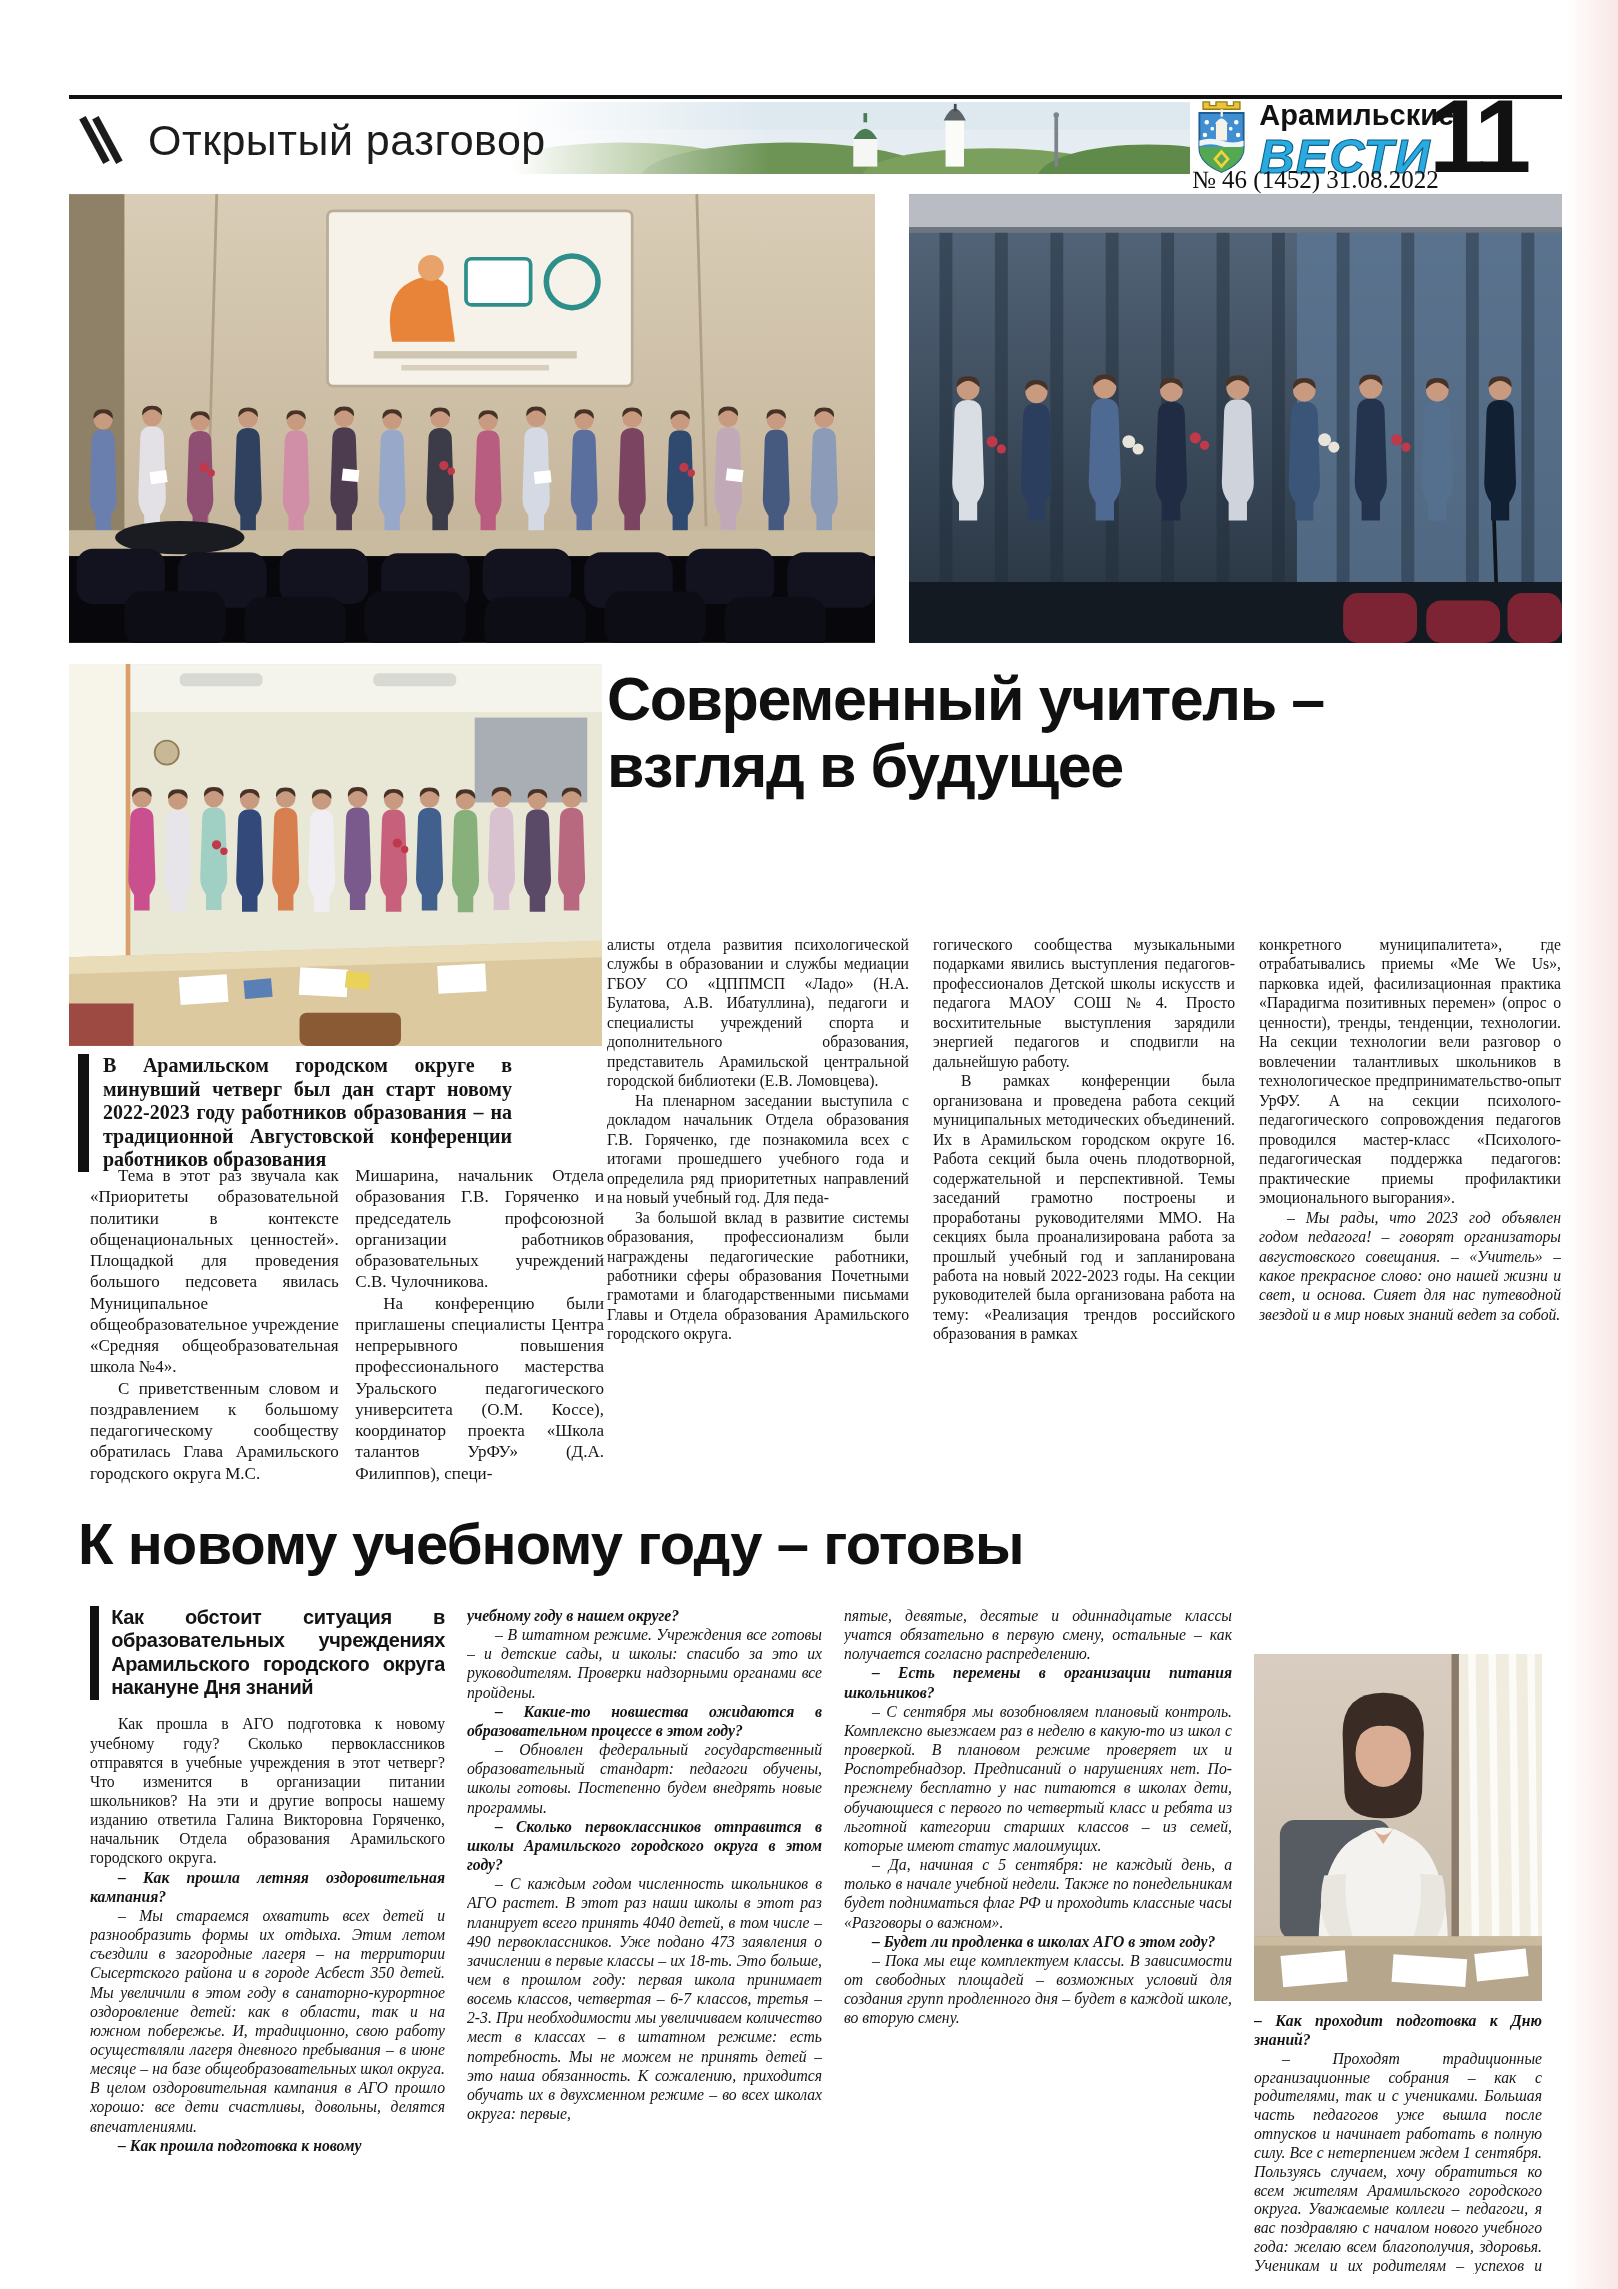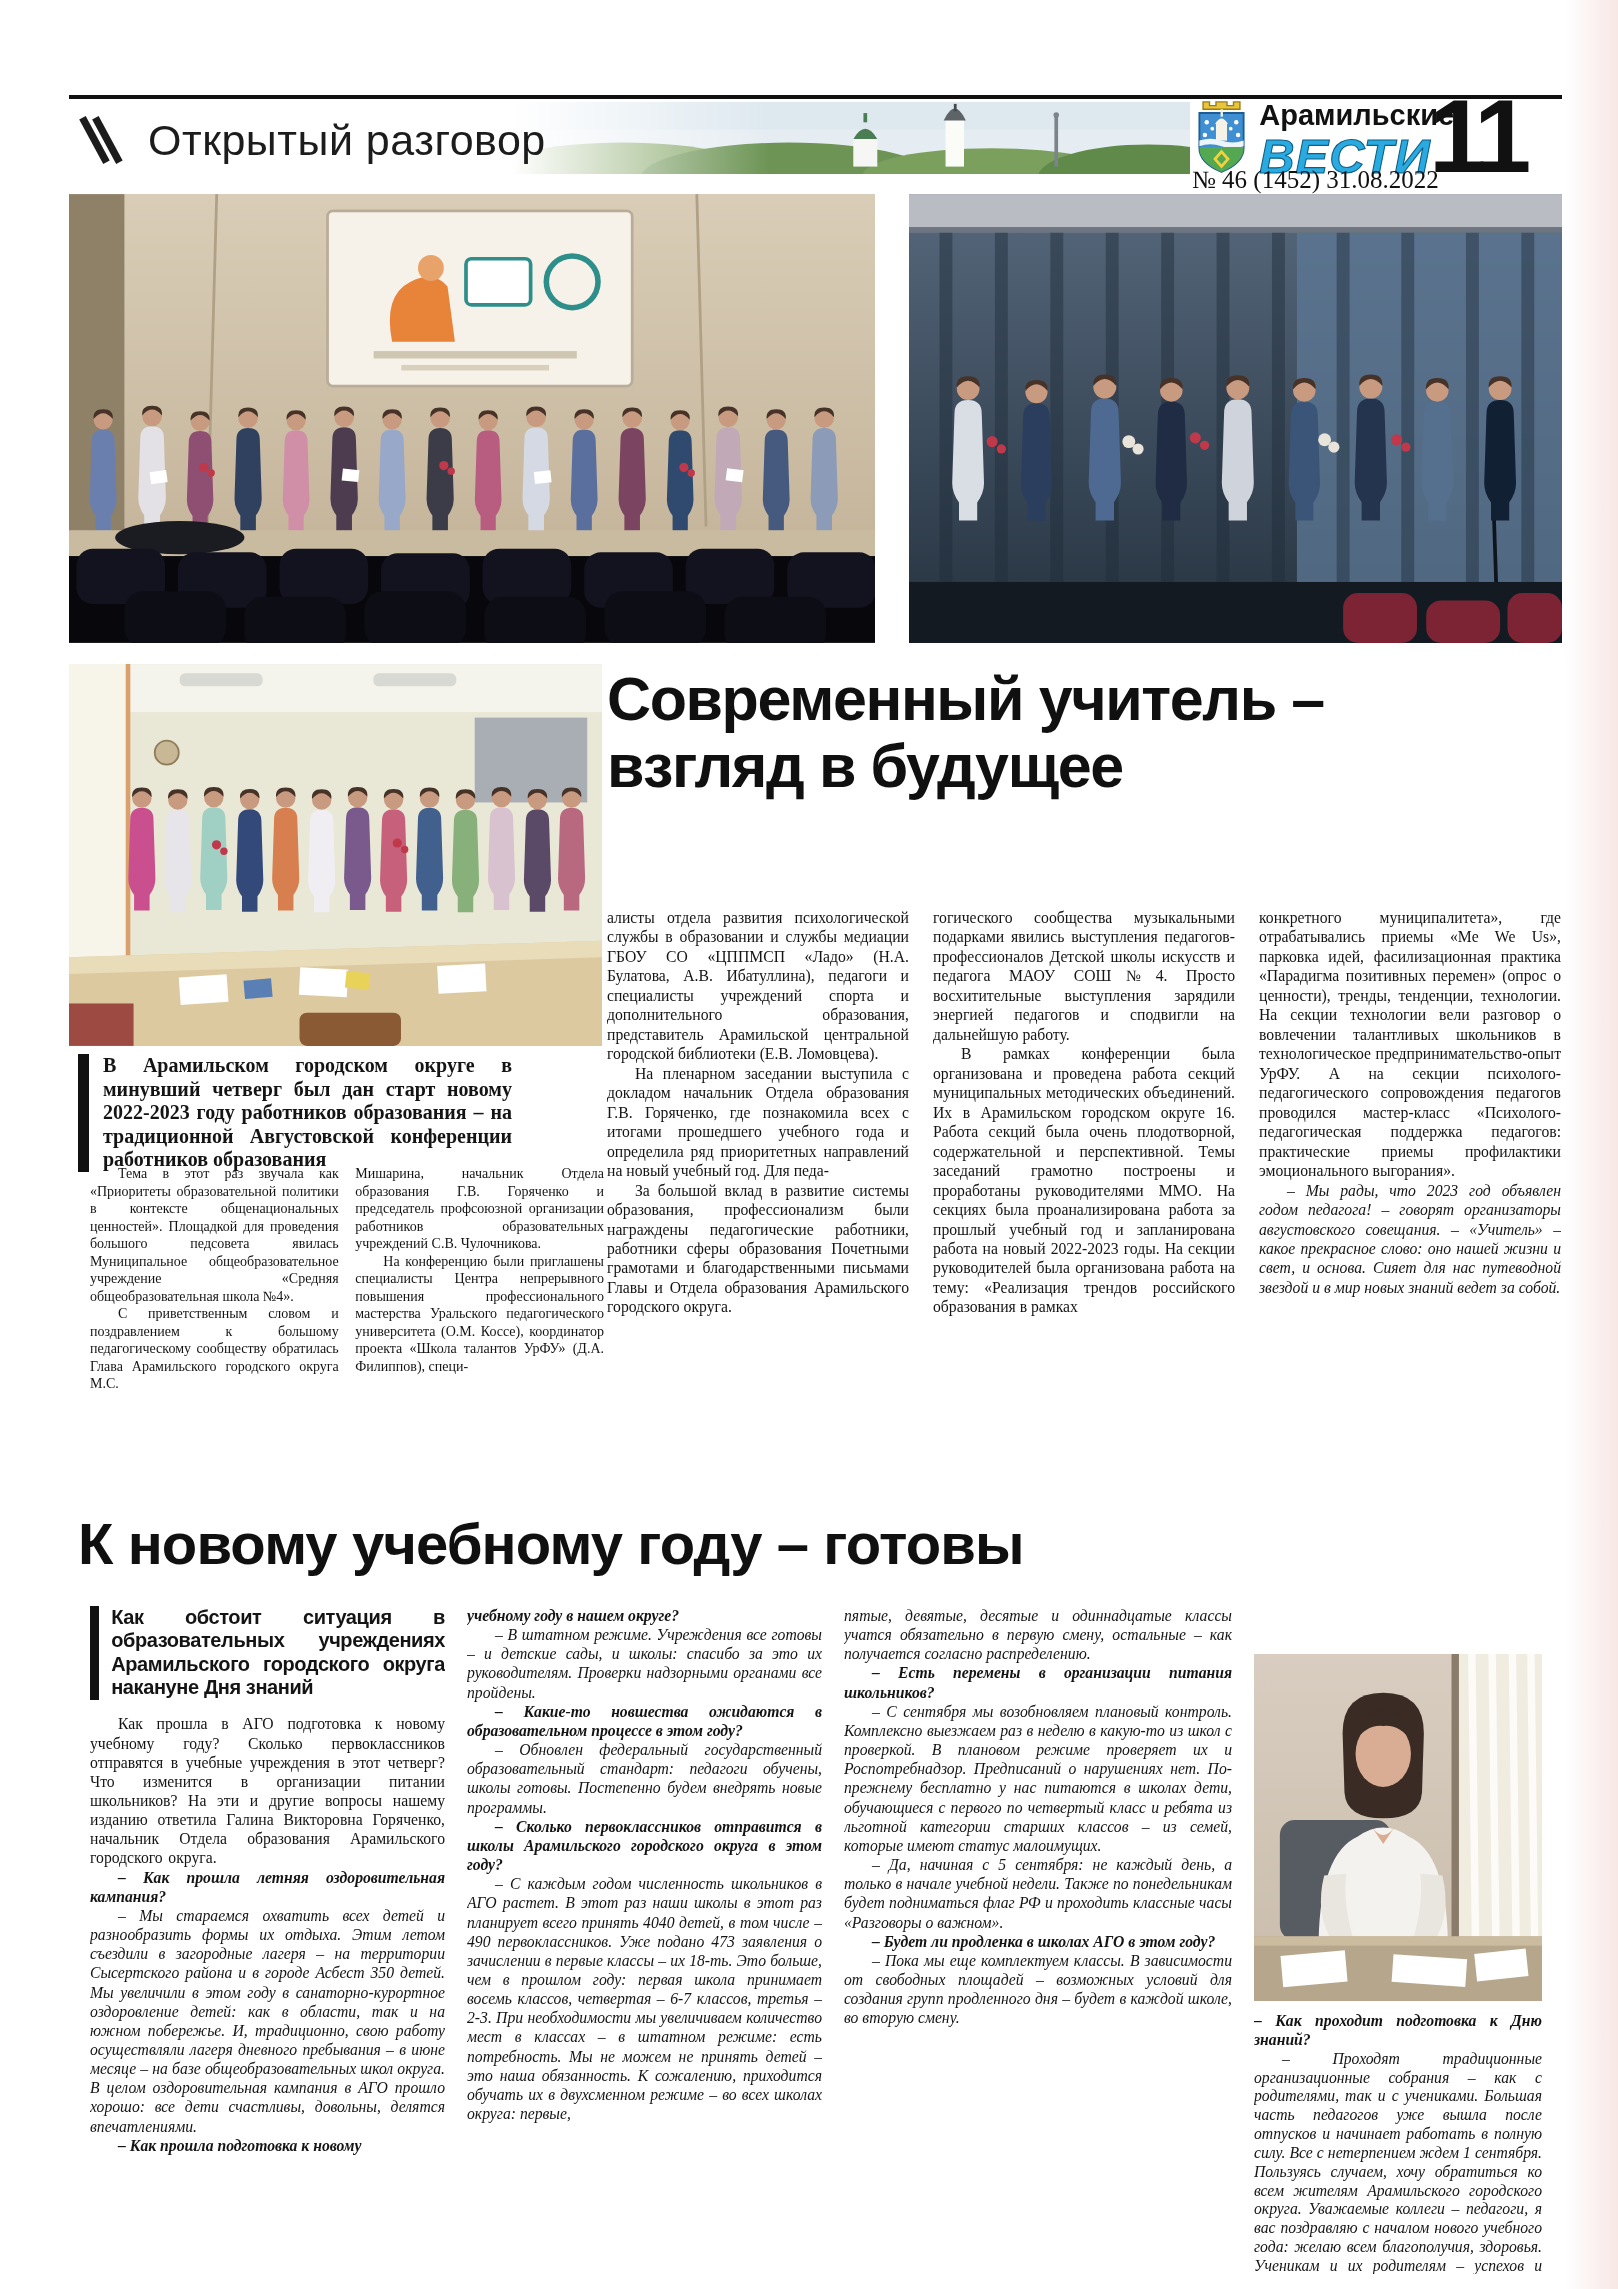--- a/index.html
+++ b/index.html
@@ -26,24 +26,24 @@
   .ph{position:absolute;overflow:hidden;background:#ccc;}
   .ph svg{display:block;}
   .photo1{left:69px;top:194px;width:806px;height:449px;}
   .photo2{left:909px;top:194px;width:653px;height:449px;}
   .a1-photo{left:69px;top:664px;width:533px;height:382px;}
   
   .a1-lead{position:absolute;left:78px;top:1054px;width:434px;display:flex;gap:14px;}
   .lead-bar{flex:0 0 11px;background:#111;}
   .a1-lead-text{font-weight:700;font-size:20px;line-height:1.18;text-align:justify;}
   .a1-cols{position:absolute;left:90px;top:1165px;width:514px;height:343px;display:flex;gap:16.6px;}
-  .a1-cols .col{flex:1;overflow:hidden;font-size:14px;line-height:1.25;text-align:justify;}
+  .a1-cols .col{flex:1;overflow:hidden;font-size:17px;line-height:1.25;text-align:justify;}
   .a1-headline{position:absolute;left:607px;top:666px;width:954px;font-family:"Liberation Sans",sans-serif;
         font-weight:900;font-size:61px;line-height:1.1;letter-spacing:-1.4px;color:#101010;}
-  .a1-body{position:absolute;left:607px;top:908px;width:954px;height:600px;display:flex;gap:24px;}
+  .a1-body{position:absolute;left:607px;top:935px;width:954px;height:600px;display:flex;gap:24px;}
   .a1-body .col{flex:1;overflow:hidden;font-size:15.7px;line-height:1.24;text-align:justify;}
   
   .a2-headline{position:absolute;left:78px;top:1515px;width:1483px;font-family:"Liberation Sans",sans-serif;
         font-weight:900;font-size:58px;letter-spacing:-0.9px;line-height:1;color:#101010;}
   .a2-body{position:absolute;left:90px;top:1606px;width:1471px;height:668px;display:grid;
         grid-template-columns:355px 355px 388px 288px;column-gap:22px;}
   .a2-body .col{overflow:hidden;font-size:15.7px;line-height:1.22;text-align:justify;}
   .a2-lead{display:flex;gap:12px;margin-bottom:14.8px;}
   .a2-lead .lead-bar{flex:0 0 9.2px;}
   .a2-lead-text{font-family:"Liberation Sans",sans-serif;font-weight:700;font-size:20px;

